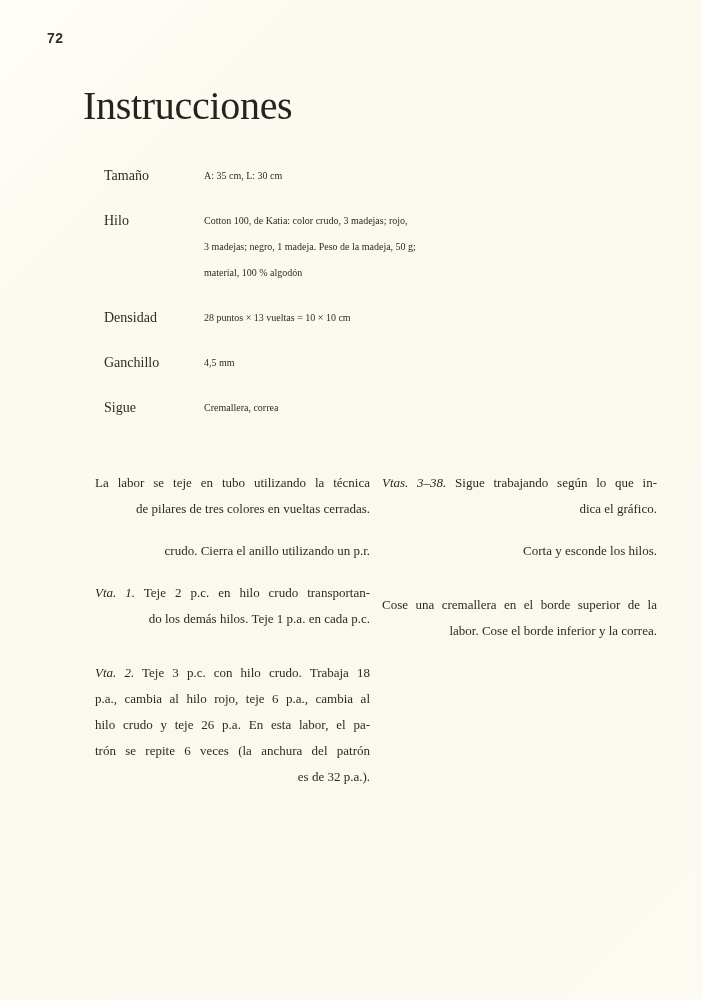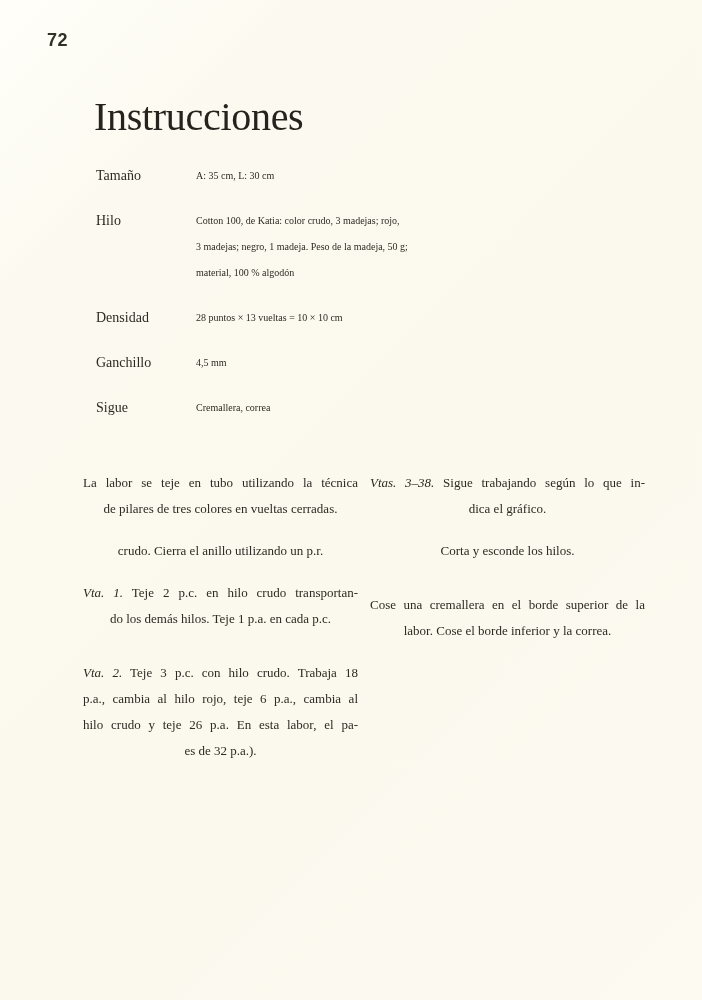--- a/index.html
+++ b/index.html
@@ -17,38 +17,38 @@
     width: 702px;
     height: 1000px;
     background: linear-gradient(135deg, #fffef9 0%, #fcfaf0 18%, #fbf8ee 55%, #fcfaf1 100%);
     color: #2d2a24;
   }
   .page-number {
     position: absolute;
     left: 47px;
     top: 30px;
     font-family: "Liberation Sans", sans-serif;
-    font-size: 18px;
+    font-size: 14px;
     font-weight: 700;
     letter-spacing: 0.5px;
     color: #33302a;
   }
   .page-title {
     position: absolute;
     left: 78px;
     top: 79px;
     font-size: 40px;
     line-height: 44px;
     font-weight: 400;
     letter-spacing: -0.3px;
     color: #26231e;
   }
   .specs {
     position: absolute;
-    left: 96px;
+    left: 104px;
     top: 163px;
     width: 500px;
   }
   .spec-row {
     display: flex;
     align-items: flex-start;
     margin-bottom: 19px;
   }
   .spec-label {
     flex: 0 0 100px;
@@ -56,56 +56,56 @@
     line-height: 26px;
   }
   .spec-value {
     flex: 1 1 auto;
     font-size: 10px;
     line-height: 26px;
     white-space: pre-line;
   }
   .columns {
     position: absolute;
-    left: 83px;
+    left: 95px;
     top: 470px;
     width: 562px;
     display: flex;
     gap: 12px;
   }
   .col {
     width: 275px;
     flex: 0 0 275px;
   }
   .para {
     margin: 0 0 16px 0;
     font-size: 13px;
     line-height: 26px;
   }
   .para:last-child { margin-bottom: 0; margin-top: 28px; }
   .line {
     white-space: nowrap;
-    text-align: center;
+    text-align: right;
   }
   .line.jl {
     text-align: justify;
     text-align-last: justify;
   }
   .line em {
     font-style: italic;
   }
 </style>
 </head>
 <body>
 
 <div class="page">
 
   <div class="page-number">72</div>
 
-  <h1 class="page-title" style="margin:16px;">Instrucciones</h1>
+  <h1 class="page-title" style="margin:5px;">Instrucciones</h1>
 
   <div class="specs">
     <div class="spec-row">
       <div class="spec-label">Tamaño</div>
       <div class="spec-value">A: 35 cm, L: 30 cm</div>
     </div>
     <div class="spec-row">
       <div class="spec-label">Hilo</div>
       <div class="spec-value">Cotton 100, de Katia: color crudo, 3 madejas; rojo,
 3 madejas; negro, 1 madeja. Peso de la madeja, 50 g;
@@ -135,20 +135,21 @@
           <div class="line"><span>crudo. Cierra el anillo utilizando un p.r.</span></div>
         </div>
         <div class="para">
           <div class="line jl"><em>Vta. 1.</em><span> Teje 2 p.c. en hilo crudo transportan-</span></div>
           <div class="line"><span>do los demás hilos. Teje 1 p.a. en cada p.c.</span></div>
         </div>
         <div class="para">
           <div class="line jl"><em>Vta. 2.</em><span> Teje 3 p.c. con hilo crudo. Trabaja 18</span></div>
           <div class="line jl"><span>p.a., cambia al hilo rojo, teje 6 p.a., cambia al</span></div>
           <div class="line jl"><span>hilo crudo y teje 26 p.a. En esta labor, el pa-</span></div>
+          <div class="line jl"><span>trón se repite 6 veces (la anchura del patrón</span></div>
           <div class="line"><span>es de 32 p.a.).</span></div>
         </div>
       </div>
     <div class="col" id="col-right">
         <div class="para">
           <div class="line jl"><em>Vtas. 3–38.</em><span> Sigue trabajando según lo que in-</span></div>
           <div class="line"><span>dica el gráfico.</span></div>
         </div>
         <div class="para">
           <div class="line"><span>Corta y esconde los hilos.</span></div>

